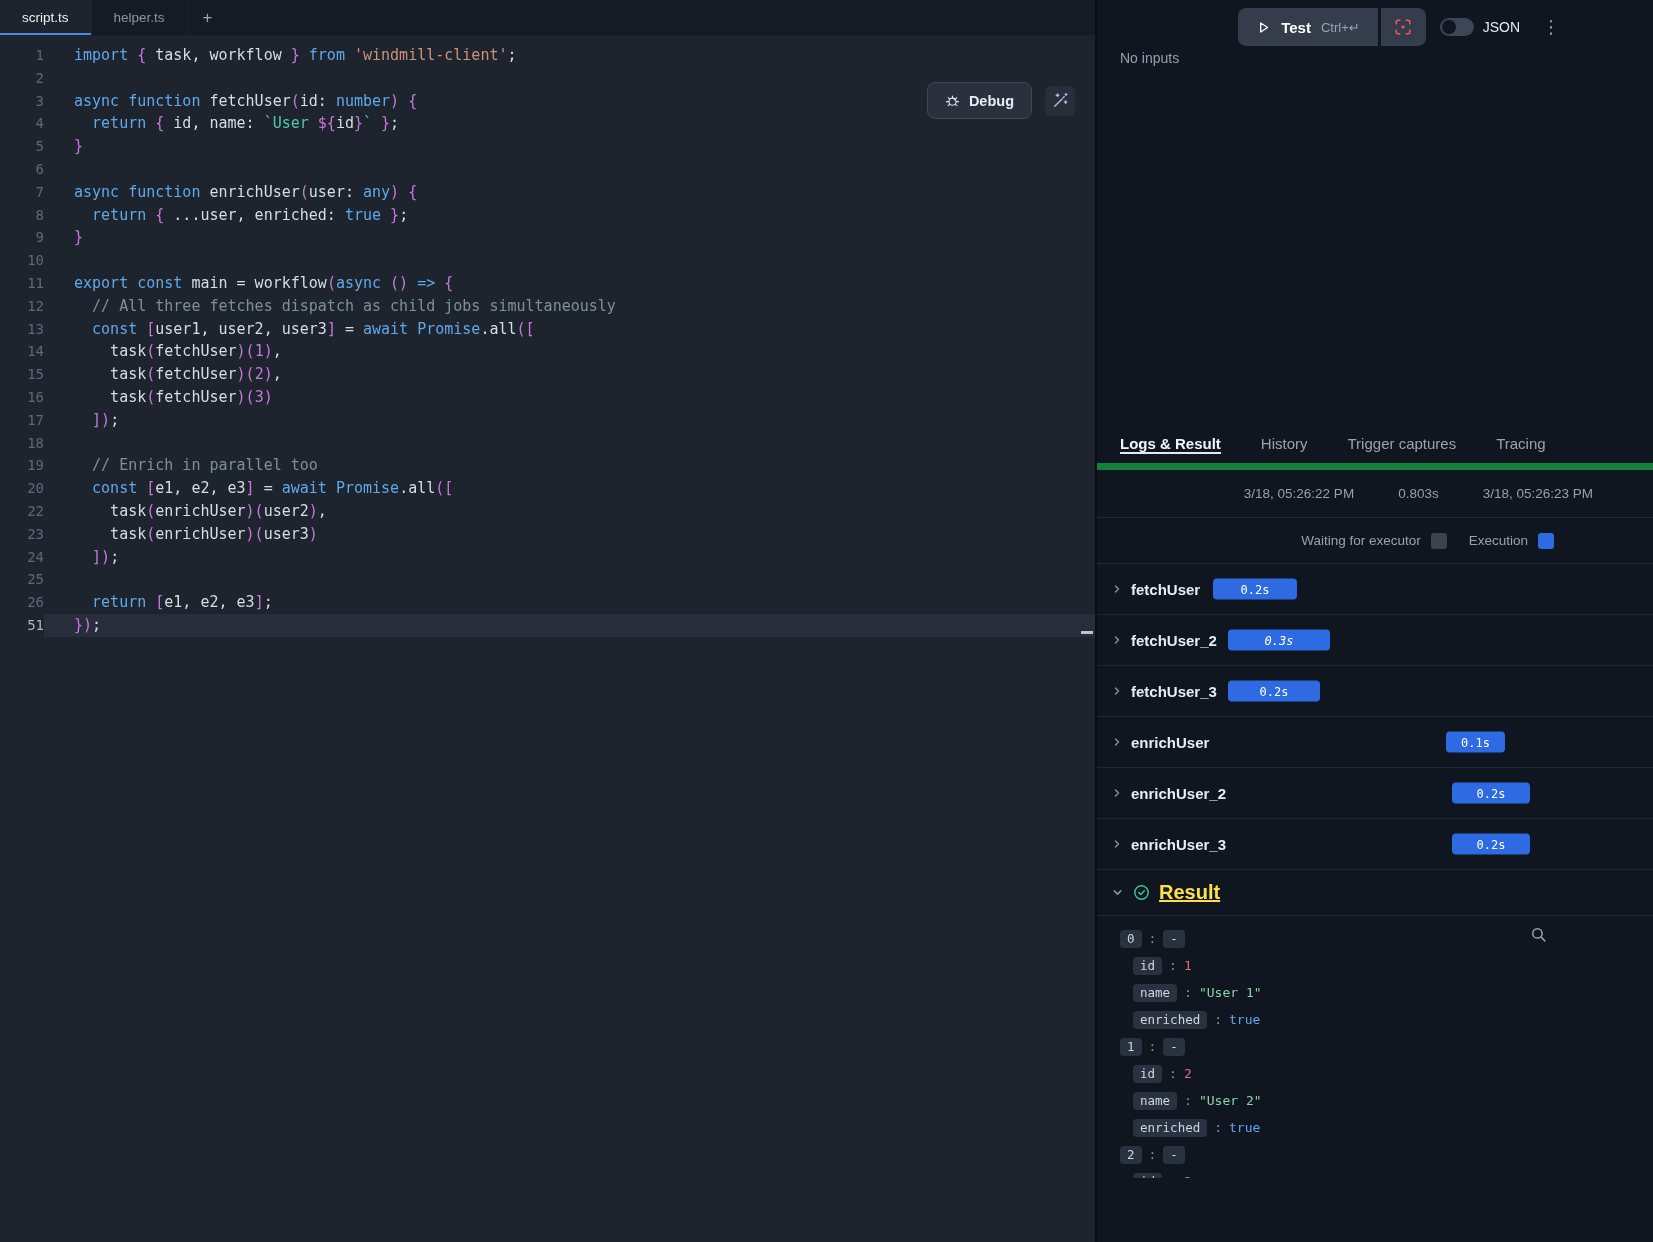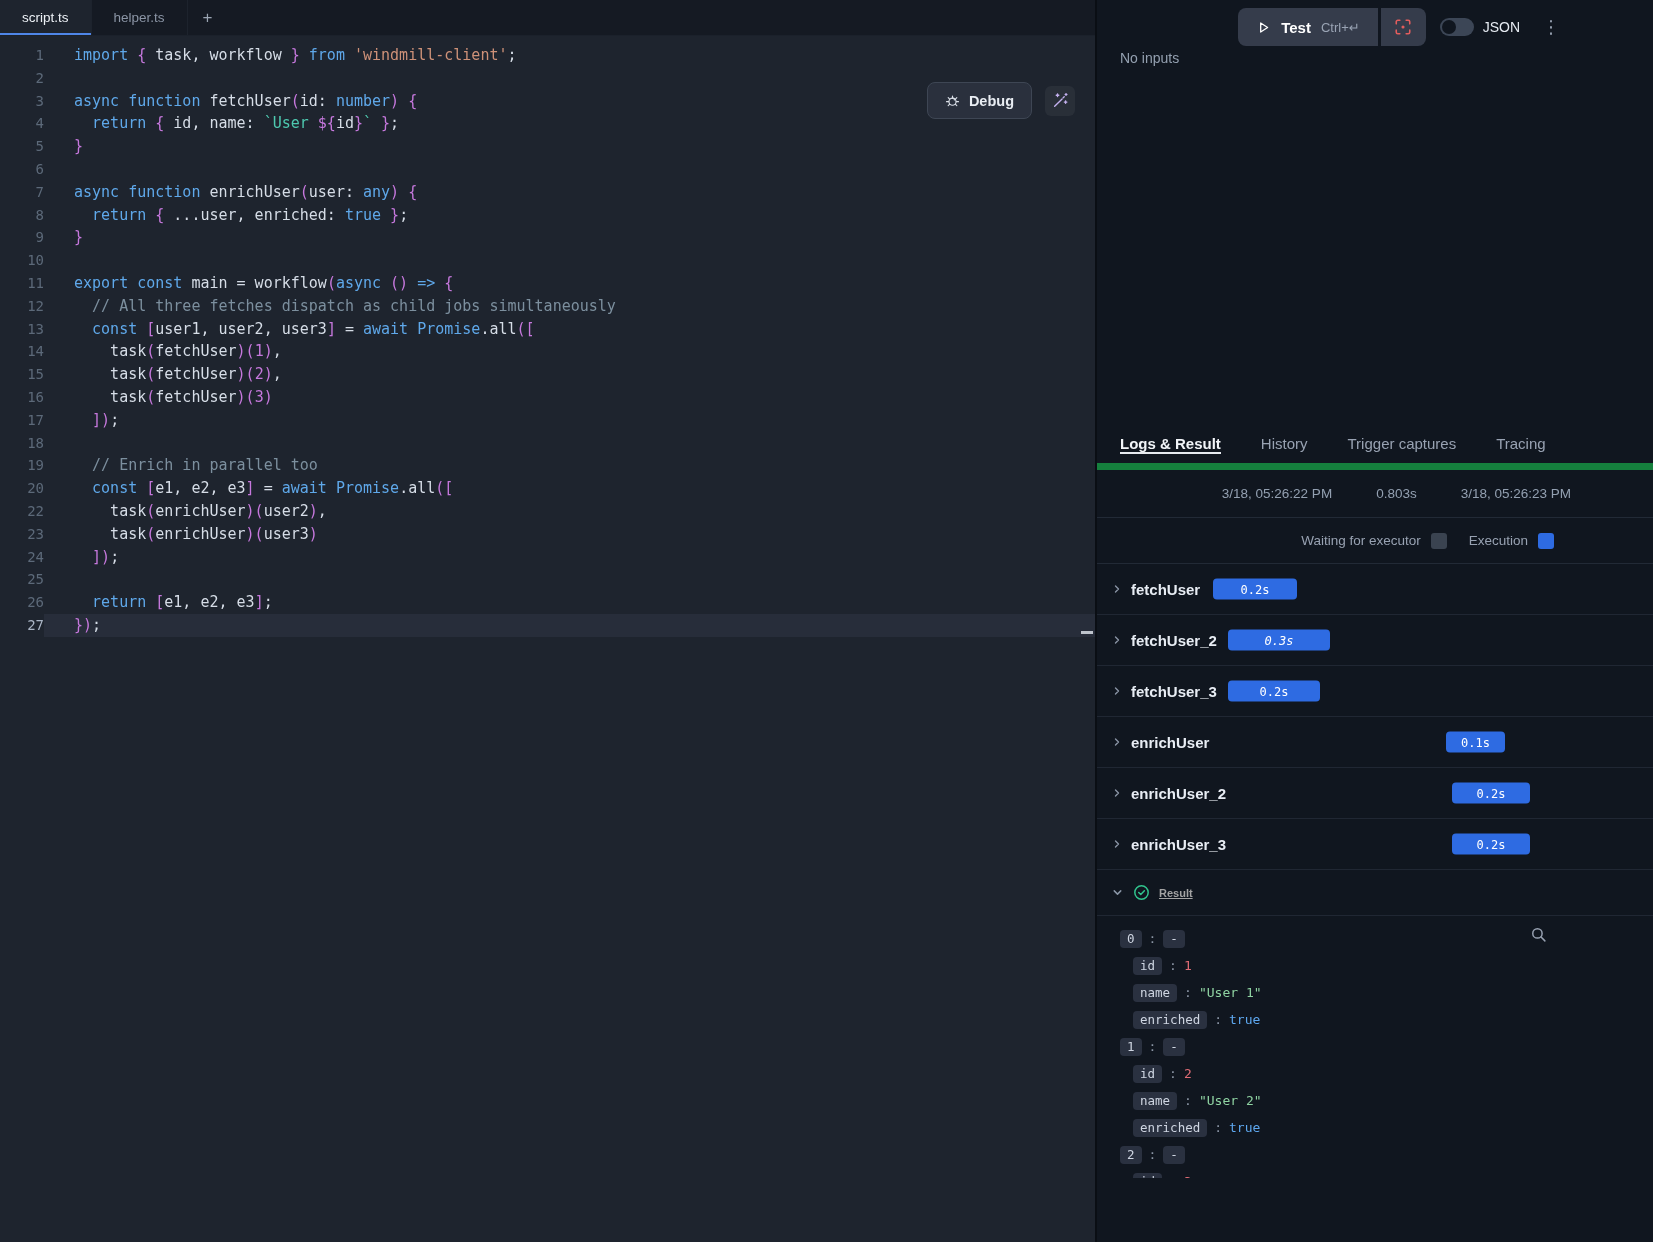--- a/index.html
+++ b/index.html
@@ -45,32 +45,32 @@
   .scan-btn { width: 45px; height: 38px; background: #353c4b; border: none; border-radius: 0 8px 8px 0; display: flex; align-items: center; justify-content: center; cursor: pointer; }
   .toggle { width: 34px; height: 18px; border-radius: 9px; background: #3c4656; position: relative; margin-left: 14px; cursor: pointer; flex: none; }
   .knob { width: 14px; height: 14px; border-radius: 50%; background: #10161f; position: absolute; left: 2px; top: 2px; }
   .json-label { color: #e6ebf2; font-size: 14px; margin-left: 9px; }
   .kebab { color: #9aa4b4; font-size: 18px; margin-left: 22px; cursor: pointer; line-height: 1; }
 
   .logs-tabs { height: 45px; flex: none; display: flex; align-items: center; padding-left: 23px; gap: 40px; border-bottom: 7px solid #15803d; }
   .ltab { font-size: 15px; color: #98a2b2; display: flex; align-items: center; border-bottom: 2px solid transparent; cursor: pointer; white-space: nowrap; }
   .ltab.active { color: #f1f4f8; font-weight: 700; border-bottom-color: #e7ebf0; }
 
-  .meta-row { height: 48px; flex: none; display: flex; align-items: center; justify-content: flex-end; gap: 44px; padding-right: 82px; color: #93a0b1; font-size: 13.5px; border-bottom: 1px solid #222a36; }
+  .meta-row { height: 48px; flex: none; display: flex; align-items: center; justify-content: flex-end; gap: 44px; padding-right: 60px; color: #93a0b1; font-size: 13.5px; border-bottom: 1px solid #222a36; }
   .legend-row { height: 46px; flex: none; display: flex; align-items: center; justify-content: flex-end; gap: 10px; padding-right: 99px; font-size: 13.5px; color: #98a2b2; border-bottom: 1px solid #222a36; }
   .legend-sq { width: 16px; height: 16px; border-radius: 3px; flex: none; }
   .legend-label { margin-left: 12px; }
   .legend-label:first-child { margin-left: 0; }
 
   .job-row { height: 51px; flex: none; border-bottom: 1px solid #202733; position: relative; display: flex; align-items: center; padding-left: 14px; gap: 8px; cursor: pointer; }
   .job-name { font-weight: 600; font-size: 15px; color: #e8edf4; }
   .badge { position: absolute; top: 50%; transform: translateY(-50%); height: 21px; background: #2e6be2; border-radius: 4px; color: #fff; font-family: "DejaVu Sans Mono", monospace; font-size: 12px; display: flex; align-items: center; justify-content: center; }
 
   .result-header { height: 46px; flex: none; display: flex; align-items: center; gap: 9px; padding-left: 14px; border-bottom: 1px solid #202733; }
-  .result-label { font-weight: 700; font-size: 11px; color: #a3a3a3; text-decoration: underline; }
+  .result-label { font-weight: 700; font-size: 20px; color: #fde047; text-decoration: underline; }
 
   .tree { position: relative; height: 262px; overflow: hidden; padding: 9px 0 0 23px; }
   .tree-row { display: flex; align-items: center; gap: 7px; height: 27px; font-family: "DejaVu Sans Mono", monospace; font-size: 13px; }
   .chip { background: #2a3140; border-radius: 4px; padding: 1.5px 7px; color: #cfd6e2; font-size: 12.5px; cursor: pointer; }
   .colon { color: #8b95a5; }
   .val-number { color: #e06c75; }
   .val-string { color: #8fd3a2; }
   .val-bool { color: #5ea8f0; }
   .search-btn { position: absolute; top: 10px; right: 106px; background: none; border: none; cursor: pointer; padding: 0; }
 </style>
@@ -113,21 +113,21 @@
           <div class="code-line"><span class="gutter">16</span><span class="lcontent"><span class="tk-pl">    task</span><span class="tk-br">(</span><span class="tk-pl">fetchUser</span><span class="tk-br">)(</span><span class="tk-num">3</span><span class="tk-br">)</span></span></div>
           <div class="code-line"><span class="gutter">17</span><span class="lcontent"><span class="tk-pl">  </span><span class="tk-br">])</span><span class="tk-pl">;</span></span></div>
           <div class="code-line"><span class="gutter">18</span><span class="lcontent"></span></div>
           <div class="code-line"><span class="gutter">19</span><span class="lcontent"><span class="tk-pl">  </span><span class="tk-cm">// Enrich in parallel too</span></span></div>
           <div class="code-line"><span class="gutter">20</span><span class="lcontent"><span class="tk-pl">  </span><span class="tk-kw">const</span><span class="tk-pl"> </span><span class="tk-br">[</span><span class="tk-pl">e1, e2, e3</span><span class="tk-br">]</span><span class="tk-pl"> = </span><span class="tk-kw">await</span><span class="tk-pl"> </span><span class="tk-kw">Promise</span><span class="tk-pl">.all</span><span class="tk-br">([</span></span></div>
           <div class="code-line"><span class="gutter">22</span><span class="lcontent"><span class="tk-pl">    task</span><span class="tk-br">(</span><span class="tk-pl">enrichUser</span><span class="tk-br">)(</span><span class="tk-pl">user2</span><span class="tk-br">)</span><span class="tk-pl">,</span></span></div>
           <div class="code-line"><span class="gutter">23</span><span class="lcontent"><span class="tk-pl">    task</span><span class="tk-br">(</span><span class="tk-pl">enrichUser</span><span class="tk-br">)(</span><span class="tk-pl">user3</span><span class="tk-br">)</span></span></div>
           <div class="code-line"><span class="gutter">24</span><span class="lcontent"><span class="tk-pl">  </span><span class="tk-br">])</span><span class="tk-pl">;</span></span></div>
           <div class="code-line"><span class="gutter">25</span><span class="lcontent"></span></div>
           <div class="code-line"><span class="gutter">26</span><span class="lcontent"><span class="tk-pl">  </span><span class="tk-kw">return</span><span class="tk-pl"> </span><span class="tk-br">[</span><span class="tk-pl">e1, e2, e3</span><span class="tk-br">]</span><span class="tk-pl">;</span></span></div>
-          <div class="code-line hl"><span class="gutter">27</span><span class="lcontent"><span class="tk-br">})</span><span class="tk-pl">;</span></span></div>
+          <div class="code-line hl"><span class="gutter">51</span><span class="lcontent"><span class="tk-br">})</span><span class="tk-pl">;</span></span></div>
         </div>
       <div class="floating">
         <button class="debug-btn">
           <span style="display:flex">
             <svg width="15" height="15" viewBox="0 0 16 16" fill="none" stroke="#dbe0e9" stroke-width="1.2" stroke-linecap="round">
               <circle cx="8" cy="9.2" r="3.8"></circle>
               <path d="M8 5.4V3.2M5 6.6L3.4 5M11 6.6L12.6 5M3.9 9.2H1.6M14.4 9.2h-2.3M5 11.8L3.4 13.4M11 11.8l1.6 1.6M8 5.4c1.2 0 2 .8 2 2"></path>
             </svg>
           </span>
           <span>Debug</span>

